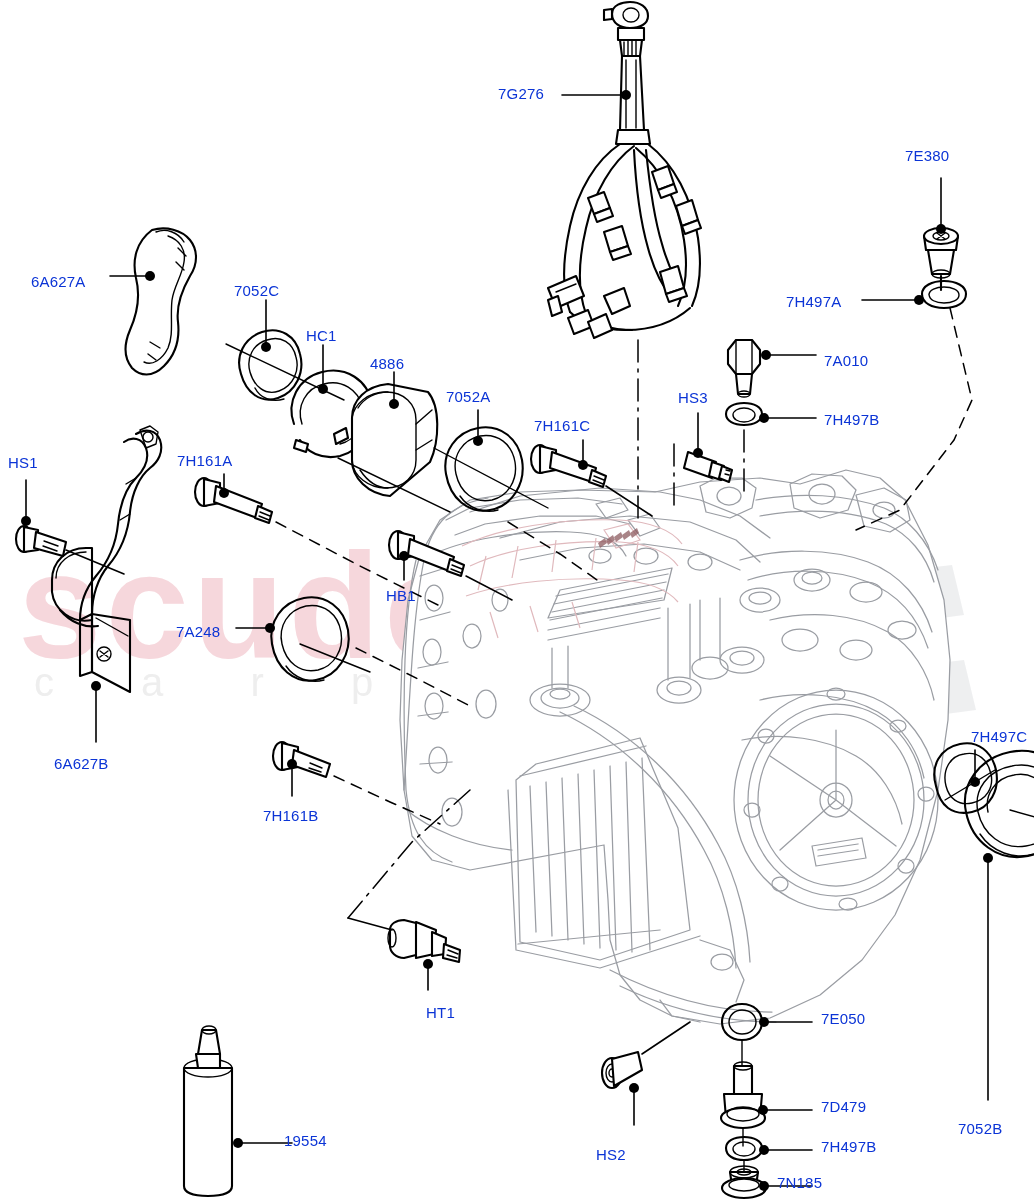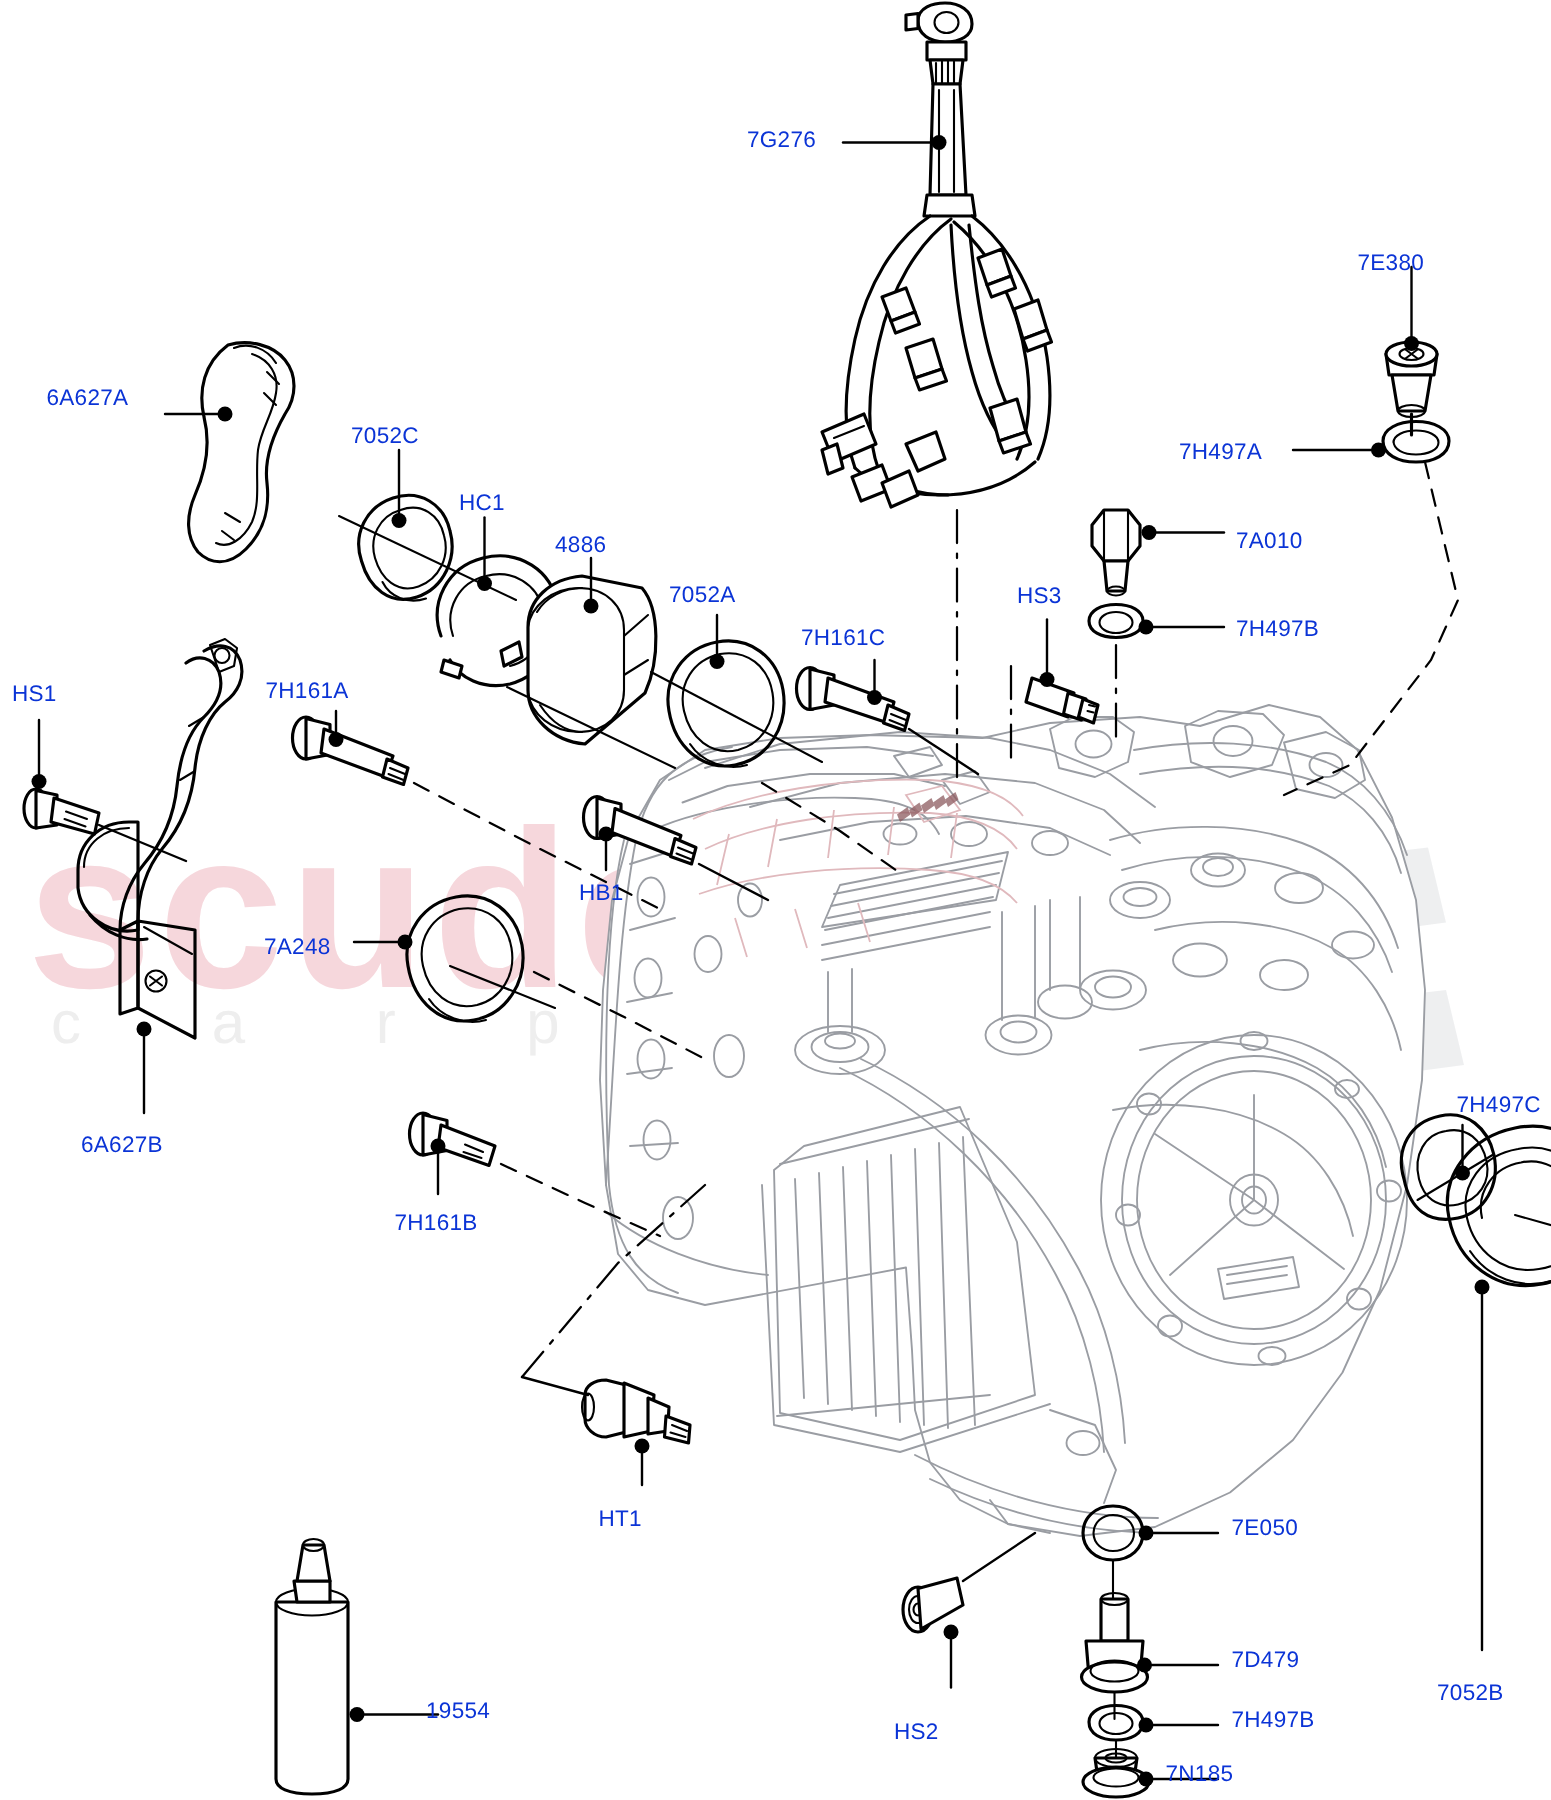--- a/index.html
+++ b/index.html
@@ -570,38 +570,38 @@
       <ellipse class="blkF" cx="744" cy="1188" rx="22" ry="10"></ellipse>
       <ellipse class="blkT" cx="744" cy="1185" rx="15" ry="6"></ellipse>
       <line class="lead" x1="766" y1="1186" x2="812" y2="1186"></line>
       <circle class="dot" cx="764" cy="1186" r="5"></circle>
     </g>
 
     </g>
   </svg>
 
   <div class="lbl" style="left:498px;top:86px">7G276</div>
-  <div class="lbl" style="left:905px;top:168px">7E380</div>
+  <div class="lbl" style="left:905px;top:148px">7E380</div>
   <div class="lbl" style="left:786px;top:294px">7H497A</div>
   <div class="lbl" style="left:824px;top:353px">7A010</div>
   <div class="lbl" style="left:824px;top:412px">7H497B</div>
-  <div class="lbl" style="left:31px;top:258px">6A627A</div>
+  <div class="lbl" style="left:31px;top:274px">6A627A</div>
   <div class="lbl" style="left:234px;top:283px">7052C</div>
   <div class="lbl" style="left:306px;top:328px">HC1</div>
   <div class="lbl" style="left:370px;top:356px">4886</div>
   <div class="lbl" style="left:446px;top:389px">7052A</div>
   <div class="lbl" style="left:534px;top:418px">7H161C</div>
   <div class="lbl" style="left:678px;top:390px">HS3</div>
   <div class="lbl" style="left:8px;top:455px">HS1</div>
   <div class="lbl" style="left:177px;top:453px">7H161A</div>
   <div class="lbl" style="left:386px;top:588px">HB1</div>
   <div class="lbl" style="left:54px;top:756px">6A627B</div>
   <div class="lbl" style="left:176px;top:624px">7A248</div>
   <div class="lbl" style="left:263px;top:808px">7H161B</div>
-  <div class="lbl" style="left:399px;top:1005px">HT1</div>
+  <div class="lbl" style="left:426px;top:1005px">HT1</div>
   <div class="lbl" style="left:284px;top:1133px">19554</div>
   <div class="lbl" style="left:596px;top:1147px">HS2</div>
   <div class="lbl" style="left:971px;top:729px">7H497C</div>
   <div class="lbl" style="left:958px;top:1121px">7052B</div>
   <div class="lbl" style="left:821px;top:1011px">7E050</div>
   <div class="lbl" style="left:821px;top:1099px">7D479</div>
   <div class="lbl" style="left:821px;top:1139px">7H497B</div>
   <div class="lbl" style="left:777px;top:1175px">7N185</div>
 
 </div>

